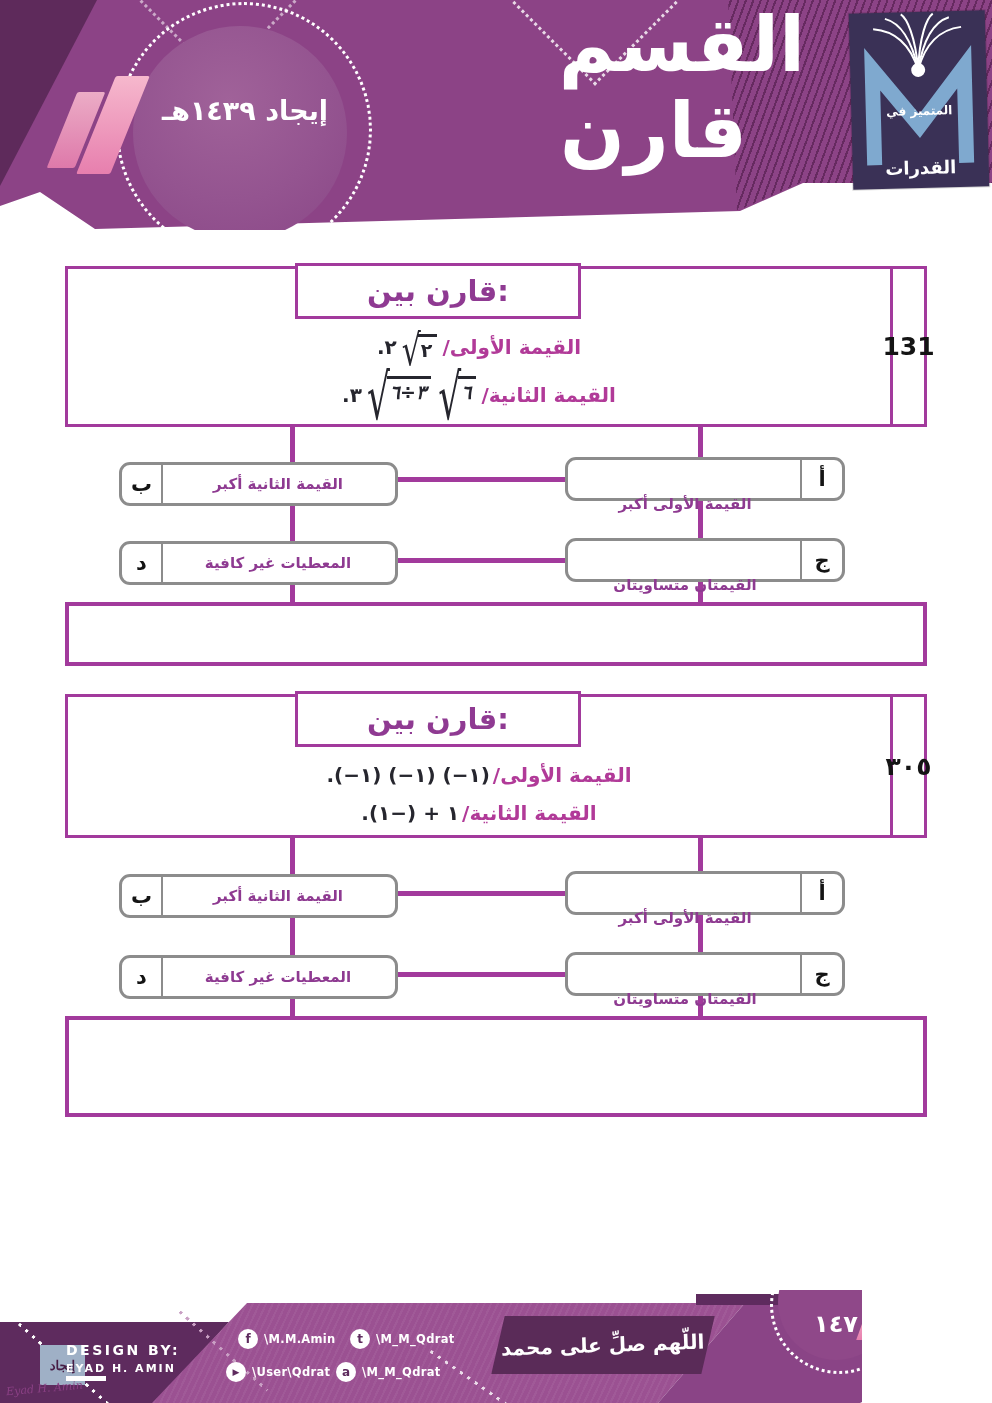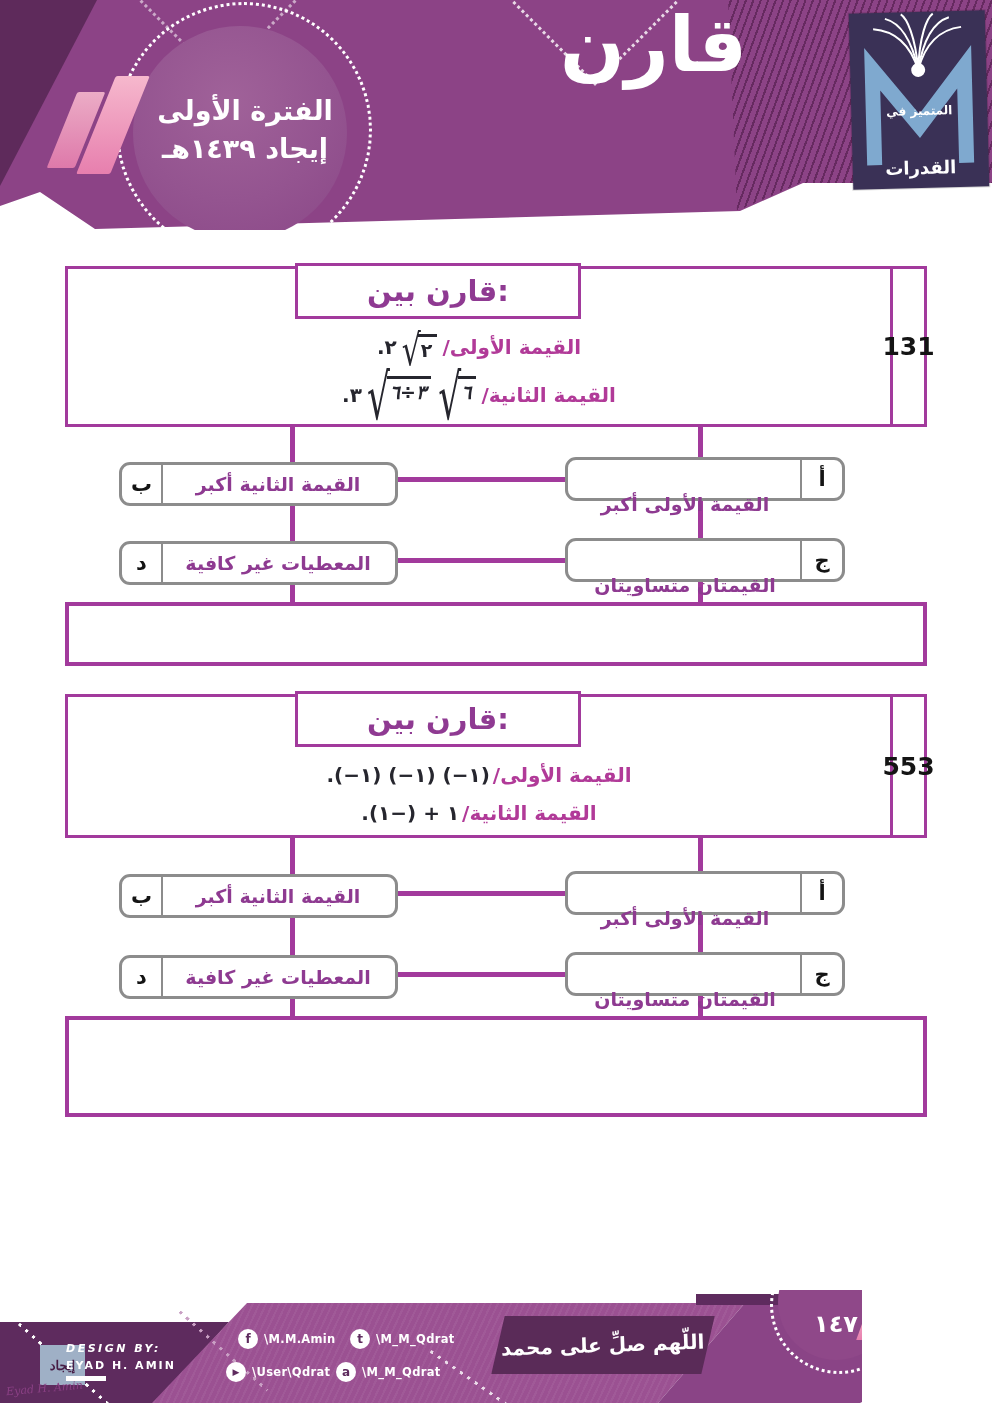--- a/index.html
+++ b/index.html
@@ -50,21 +50,21 @@
   .sqrt{display:inline-flex;align-items:flex-start;direction:ltr;margin:0 2px;color:#26262e;}
   .sqrt .sg{font-size:30px;line-height:24px;margin-right:-3px;transform:scaleY(1.45);
     transform-origin:50% 12%;font-weight:400;}
   .sqrt .rc{border-top:3px solid #26262e;padding:3px 5px 0 3px;line-height:20px;font-size:19px;font-weight:bold;}
   .sqrt.tall .sg{font-size:36px;line-height:28px;transform:scaleY(1.75);}
   .sqrt.tall .rc{padding-bottom:12px;font-style:italic;}
 
   .opt{position:absolute;height:44px;background:#fff;border:3px solid #8C8C8C;border-radius:11px;
     box-sizing:border-box;}
   .opt .lbl{position:absolute;top:0;bottom:0;display:flex;align-items:center;justify-content:center;
-    font-size:19px;font-weight:bold;color:#8E3A91;direction:rtl;}
+    font-size:15px;font-weight:bold;color:#8E3A91;direction:rtl;}
   .opt .ltr-cell{position:absolute;top:0;bottom:0;display:flex;align-items:center;justify-content:center;
     font-size:21px;font-weight:bold;color:#141414;}
   .opt.right-col{left:565px;width:280px;}
   .opt.right-col .ltr-cell{right:0;width:40px;border-left:2.5px solid #8C8C8C;}
   .opt.right-col .lbl{left:0;right:40px;margin-top:44px;}
   .opt.left-col{left:119px;width:279px;}
   .opt.left-col .ltr-cell{left:0;width:39px;border-right:2.5px solid #8C8C8C;}
   .opt.left-col .lbl{left:39px;right:0;}
 
   .conn{position:absolute;background:#A23A9C;}
@@ -96,21 +96,21 @@
     box-shadow:inset 0 0 0 100px rgba(255,255,255,.02);}
   .f-callig span{transform:skewX(13deg) rotate(-2deg);color:#fff;font-size:20px;font-weight:bold;
     direction:rtl;white-space:nowrap;}
   .f-dotline{position:absolute;width:3px;
     background:repeating-linear-gradient(#fff 0 3px,transparent 3px 9px);}
   .fd1{left:62px;top:14px;height:120px;transform:rotate(-48deg);}
   .fd2{left:222px;top:2px;height:118px;transform:rotate(-48deg);
     background:repeating-linear-gradient(#c9a0c4 0 3px,transparent 3px 9px);}
   .fd3{left:470px;top:40px;height:100px;transform:rotate(-55deg);opacity:.8;}
   .f-design{position:absolute;left:66px;top:52px;color:#fff;font-weight:bold;}
-  .f-design .d1{font-size:11px;letter-spacing:2.5px;font-style:italic;}
+  .f-design .d1{font-size:14px;letter-spacing:2.5px;}
   .f-design .d2{font-size:11px;letter-spacing:2px;margin-top:4px;}
   .f-underline{position:absolute;left:66px;top:86px;width:40px;height:5px;background:#fff;}
   .f-logo{position:absolute;left:40px;top:55px;width:45px;height:40px;background:#9FB0C6;
     display:flex;align-items:center;justify-content:center;color:#471d45;font-weight:bold;
     font-size:13px;font-family:"DejaVu Serif",serif;}
   .f-sig{position:absolute;left:6px;top:92px;font-family:"DejaVu Serif",serif;font-style:italic;
     font-size:11px;color:#8a4084;transform:rotate(-5deg);white-space:nowrap;}
   .soc{position:absolute;display:flex;align-items:center;gap:6px;}
   .soc .ic{width:20px;height:20px;border-radius:50%;background:#fff;color:#5E2B5E;
     display:flex;align-items:center;justify-content:center;font-weight:bold;font-size:12px;line-height:1;}
@@ -126,24 +126,24 @@
     <div class="hdr-main"></div>
     <div class="hdr-hatch"></div>
     <div class="hdr-darkwedge"></div>
     <div class="dotted-diamond dd1"></div>
     <div class="dotted-diamond dd2"></div>
     <div class="circle-ring"></div>
     <div class="circle"></div>
     <div class="pink-stripe ps1"></div>
     <div class="pink-stripe ps2"></div>
     <div class="circle-text">
-      <div>الفترة الأولى</div>
       <div>إيجاد ١٤٣٩هـ</div>
     </div>
     <div class="hdr-title">
+      <div class="l1">القسم</div>
       <div class="l2">قارن</div>
     </div>
     <div class="logo">
       <svg width="136" height="176" viewBox="0 0 136 176">
         <g stroke="#ffffff" stroke-width="2" fill="none">
           <path d="M68,58 C60,30 44,18 24,16"></path>
           <path d="M68,58 C62,26 50,10 36,6"></path>
           <path d="M68,58 C66,24 58,6 52,2"></path>
           <path d="M68,58 C70,24 78,6 84,2"></path>
           <path d="M68,58 C74,26 86,10 100,6"></path>
@@ -206,21 +206,21 @@
     <span class="ltr-cell">ج</span>
   </div>
   <div class="opt left-col" style="top:541px;">
     <span class="lbl">المعطيات غير كافية</span>
     <span class="ltr-cell">د</span>
   </div>
 
   <div class="ansbox" style="top:602px;height:64px;"></div>
 
   <div class="qbox" style="top:694px;height:144px;">
-    <div class="numcell">553</div>
+    <div class="numcell">٣٠٥</div>
   </div>
   <div class="promptbox" style="top:691px;">قارن بين:</div>
 
   <div class="vline-row" style="top:758px;height:34px;">
     <span class="vlabel">القيمة الأولى/</span>
     <span class="vmath">.(−١) (−١) (−١)</span>
   </div>
   <div class="vline-row" style="top:796px;height:34px;">
     <span class="vlabel">القيمة الثانية/</span>
     <span class="vmath">.١ + (−١)</span>

